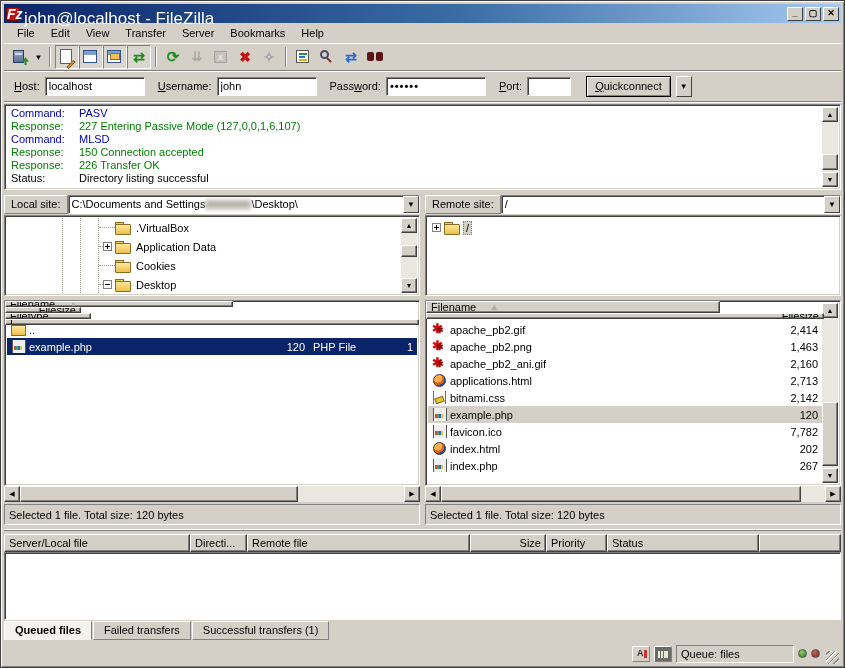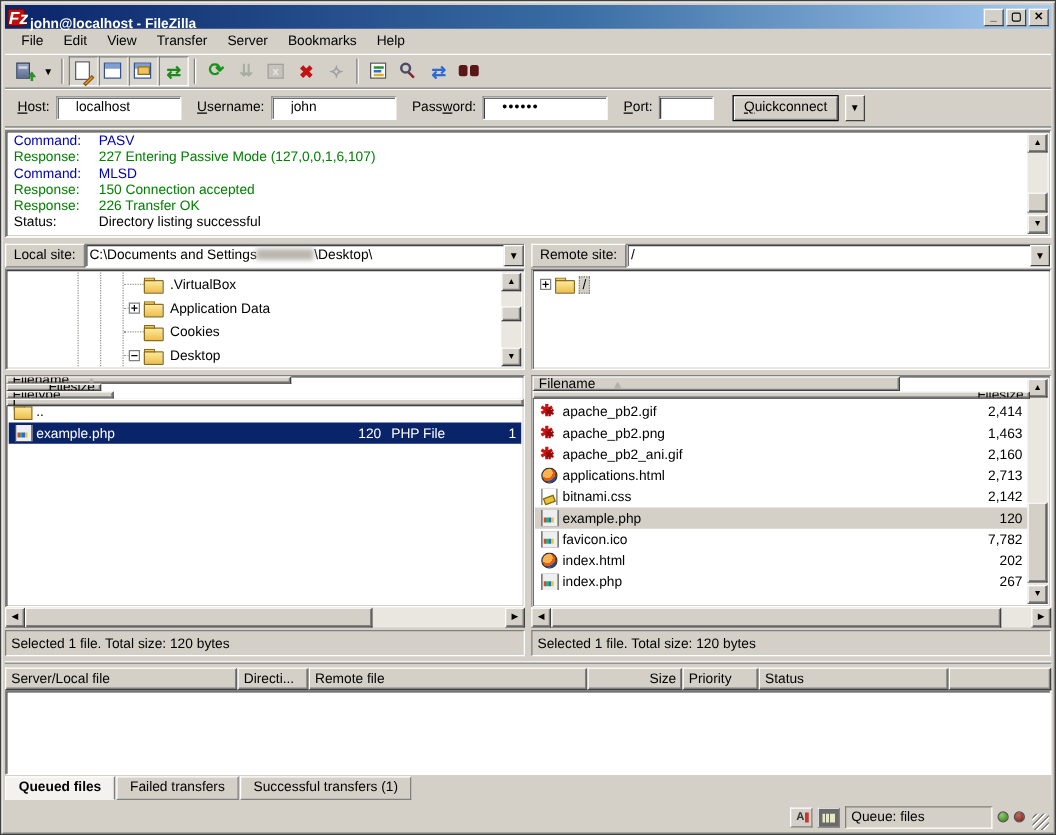--- a/index.html
+++ b/index.html
@@ -8,21 +8,21 @@
 
   .window { width:845px; height:668px; background:#d4d0c8;
     border:1px solid #404040; box-shadow: inset 1px 1px 0 #fff, inset -1px -1px 0 #808080;
     padding:3px; display:flex; flex-direction:column; }
 
   
   .titlebar { height:19px; background:linear-gradient(90deg,#0a246a,#3a6ea5 55%,#a6caf0);
     display:flex; align-items:center; padding:0 2px; flex:none; }
   .app-icon { width:14px; height:14px; background:#bf1010; border:1px solid #7a0707; border-radius:2px;
     color:#fff; font-weight:bold; font-style:italic; font-size:14px; line-height:12px; text-align:center; margin-right:4px; flex:none;}
-  .title-text { color:#fff; font-weight:bold; font-size:11px; flex:1; white-space:nowrap; overflow:hidden;margin-top:11px; }
+  .title-text { color:#fff; font-weight:normal; font-size:17px; flex:1; white-space:nowrap; overflow:hidden;margin-top:11px; }
   .tb-btns { display:flex; gap:2px; }
   .tb-btn { width:16px; height:14px; background:#d4d0c8; border:1px solid; border-color:#fff #404040 #404040 #fff;
     font-size:9px; line-height:11px; text-align:center; font-weight:bold; color:#000; }
 
   
   .menubar { height:21px; display:flex; align-items:center; padding-left:6px; gap:2px; flex:none;
     border-bottom:1px solid #fff; }
   .menu-item { padding:2px 7px; }
 
   
@@ -54,21 +54,21 @@
   .i-mag:after { content:""; position:absolute; right:-5px; bottom:-4px; width:6px; height:2px; background:#7a2a2a; transform:rotate(45deg); }
   .i-sync { color:#2a6ad4; font-weight:bold; font-size:14px; line-height:18px; text-align:center; display:block;}
   .i-bino { position:absolute; left:1px; top:4px; width:16px; height:9px; }
   .i-bino:before,.i-bino:after { content:""; position:absolute; top:0; width:7px; height:9px; background:#5a1616; border-radius:2px;}
   .i-bino:before{left:0;} .i-bino:after{right:0;}
 
   
   .qcbar { height:31px; display:flex; align-items:center; gap:5px; padding-left:10px; flex:none; border-bottom:1px solid #808080; box-shadow:0 1px 0 #fff;}
   .qc-label { white-space:nowrap; }
   .u { text-decoration:underline; }
-  .qc-input { height:19px; border:1px solid; border-color:#808080 #fff #fff #808080; box-shadow:inset 1px 1px 0 #404040; background:#fff; padding:1px 15px; font-size:11px; }
+  .qc-input { height:19px; border:1px solid; border-color:#808080 #fff #fff #808080; box-shadow:inset 1px 1px 0 #404040; background:#fff; padding:1px 3px; font-size:11px; }
   .qc-btn { height:21px; padding:0 8px; background:#d4d0c8; border:1px solid #000; box-shadow:inset 1px 1px 0 #fff, inset -1px -1px 0 #808080; font-size:11px; }
   .qc-drop { width:16px; height:21px; background:#d4d0c8; border:1px solid; border-color:#fff #404040 #404040 #fff; font-size:8px; text-align:center; line-height:19px; }
 
   .well { background:#fff; border:1px solid; border-color:#808080 #fff #fff #808080; box-shadow:inset 1px 1px 0 #404040, inset -1px -1px 0 #d4d0c8; }
 
   
   .log { height:86px; margin-top:2px; position:relative; flex:none; overflow:hidden; }
   .log-rows { position:absolute; left:2px; top:2px; right:18px; }
   .log-row { display:flex; height:13px; line-height:13px; white-space:nowrap; }
   .log-label { width:72px; flex:none; padding-left:4px; }

